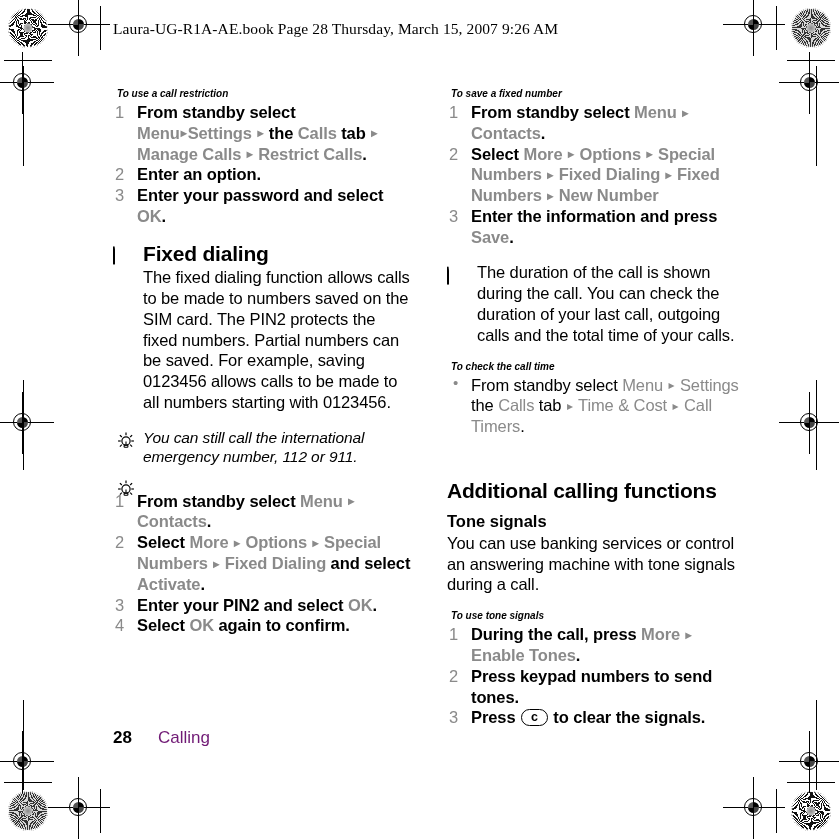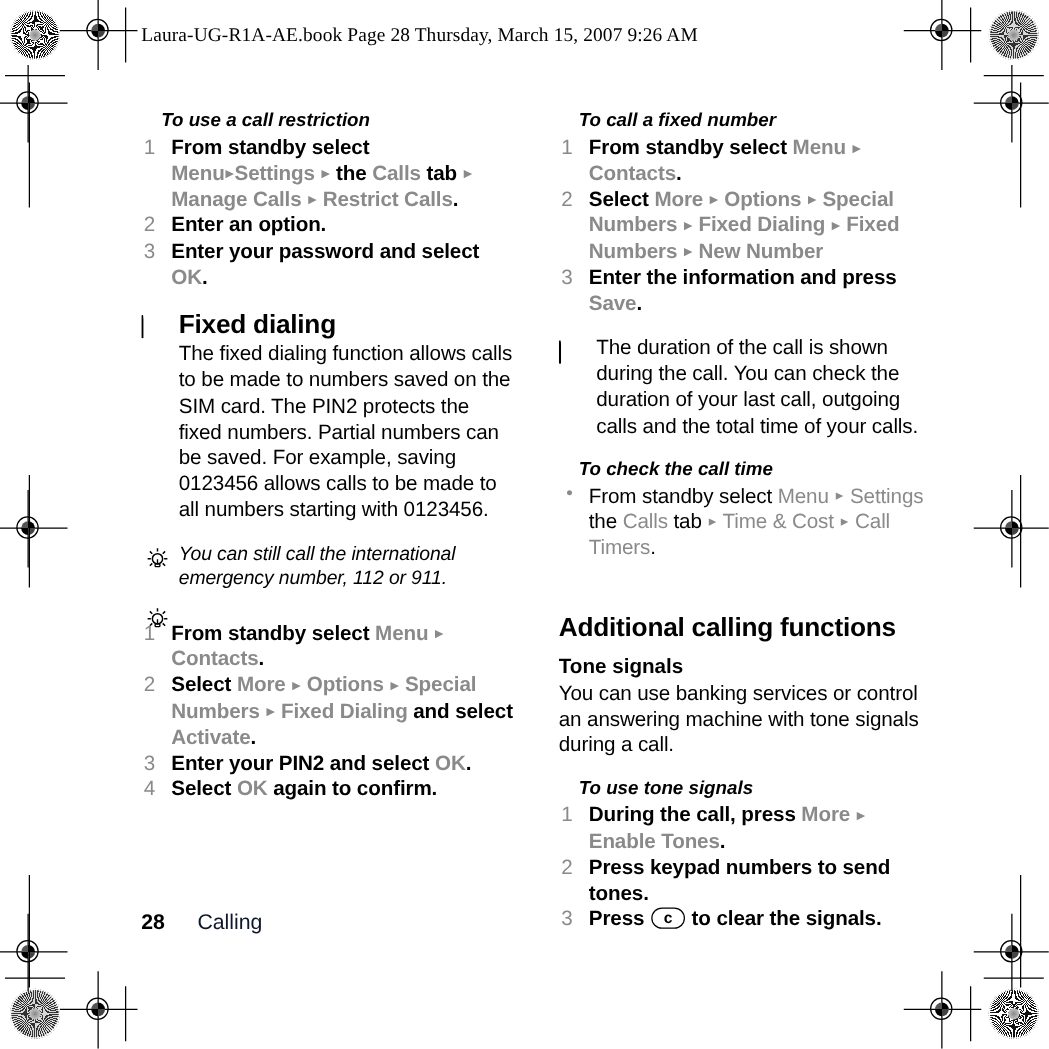--- a/index.html
+++ b/index.html
@@ -59,21 +59,21 @@
   .col-right{left:447px;}
 
   h2.sec{
     font-size:21px;font-weight:700;margin:0 0 2px 0;line-height:1.12;
     letter-spacing:-0.2px;
   }
   h3.sub{
     font-size:16.5px;font-weight:700;margin:0 0 1px 0;line-height:1.18;
   }
   h4.task{
-    font-size:15px;font-weight:700;font-style:italic;margin:0 0 2px 16px;
+    font-size:10px;font-weight:700;font-style:italic;margin:0 0 2px 4px;
     line-height:1.2;
   }
   p.body{
     font-size:16.5px;line-height:1.26;margin:0;letter-spacing:-0.1px;
   }
   .gap-s{height:9px;}
   .gap-m{height:15px;}
   .gap-l{height:22px;}
 
   
@@ -121,21 +121,21 @@
   .arr{color:#8a8a8a;font-size:12px;vertical-align:1.5px;padding:0 1px;}
   .key{
     display:inline-block;border:1.4px solid #000;border-radius:9px;
     padding:0px 9px;font-size:12.5px;line-height:15px;
     vertical-align:2px;margin:0 1px;background:#fff;
   }
 
   
   .footer{position:absolute;left:113px;top:728px;font-size:17px;}
   .footer .pg{font-weight:700;color:#000;}
-  .footer .ch{color:#0f172a;margin-left:26px;}
+  .footer .ch{color:#701a75;margin-left:26px;}
 </style>
 </head>
 <body>
 
 <div class="page">
 
   <div class="rosette" style="left:8px;top:8px;"></div>
   <div class="rosette dark" style="left:791px;top:8px;"></div>
   <div class="rosette dark" style="left:8px;top:791px;"></div>
   <div class="rosette" style="left:791px;top:791px;"></div>
@@ -293,21 +293,21 @@
     <ol class="steps">
         <li><span>From standby select </span><span class="ui">Menu</span><span> </span><span class="arr">▸</span><span> </span><span class="ui">Contacts</span><span>.</span></li>
         <li><span>Select </span><span class="ui">More</span><span> </span><span class="arr">▸</span><span> </span><span class="ui">Options</span><span> </span><span class="arr">▸</span><span> </span><span class="ui">Special Numbers</span><span> </span><span class="arr">▸</span><span> </span><span class="ui">Fixed Dialing</span><span> and select </span><span class="ui">Activate</span><span>.</span></li>
         <li><span>Enter your PIN2 and select </span><span class="ui">OK</span><span>.</span></li>
         <li><span>Select </span><span class="ui">OK</span><span> again to confirm.</span></li>
       </ol>
   </div>
 
   <div class="col col-right">
 
-    <h4 class="task">To call a fixed number</h4>
+    <h4 class="task">To save a fixed number</h4>
     <ol class="steps">
         <li><span>From standby select </span><span class="ui">Menu</span><span> </span><span class="arr">▸</span><span> </span><span class="ui">Contacts</span><span>.</span></li>
         <li><span>Select </span><span class="ui">More</span><span> </span><span class="arr">▸</span><span> </span><span class="ui">Options</span><span> </span><span class="arr">▸</span><span> </span><span class="ui">Special Numbers</span><span> </span><span class="arr">▸</span><span> </span><span class="ui">Fixed Dialing</span><span> </span><span class="arr">▸</span><span> </span><span class="ui">Fixed Numbers</span><span> </span><span class="arr">▸</span><span> </span><span class="ui">New Number</span></li>
         <li><span>Enter the information and press </span><span class="ui">Save</span><span>.</span></li>
       </ol>
 
     <div class="gap-m"></div>
 
     <div class="iconhead">
       <span class="ico">

